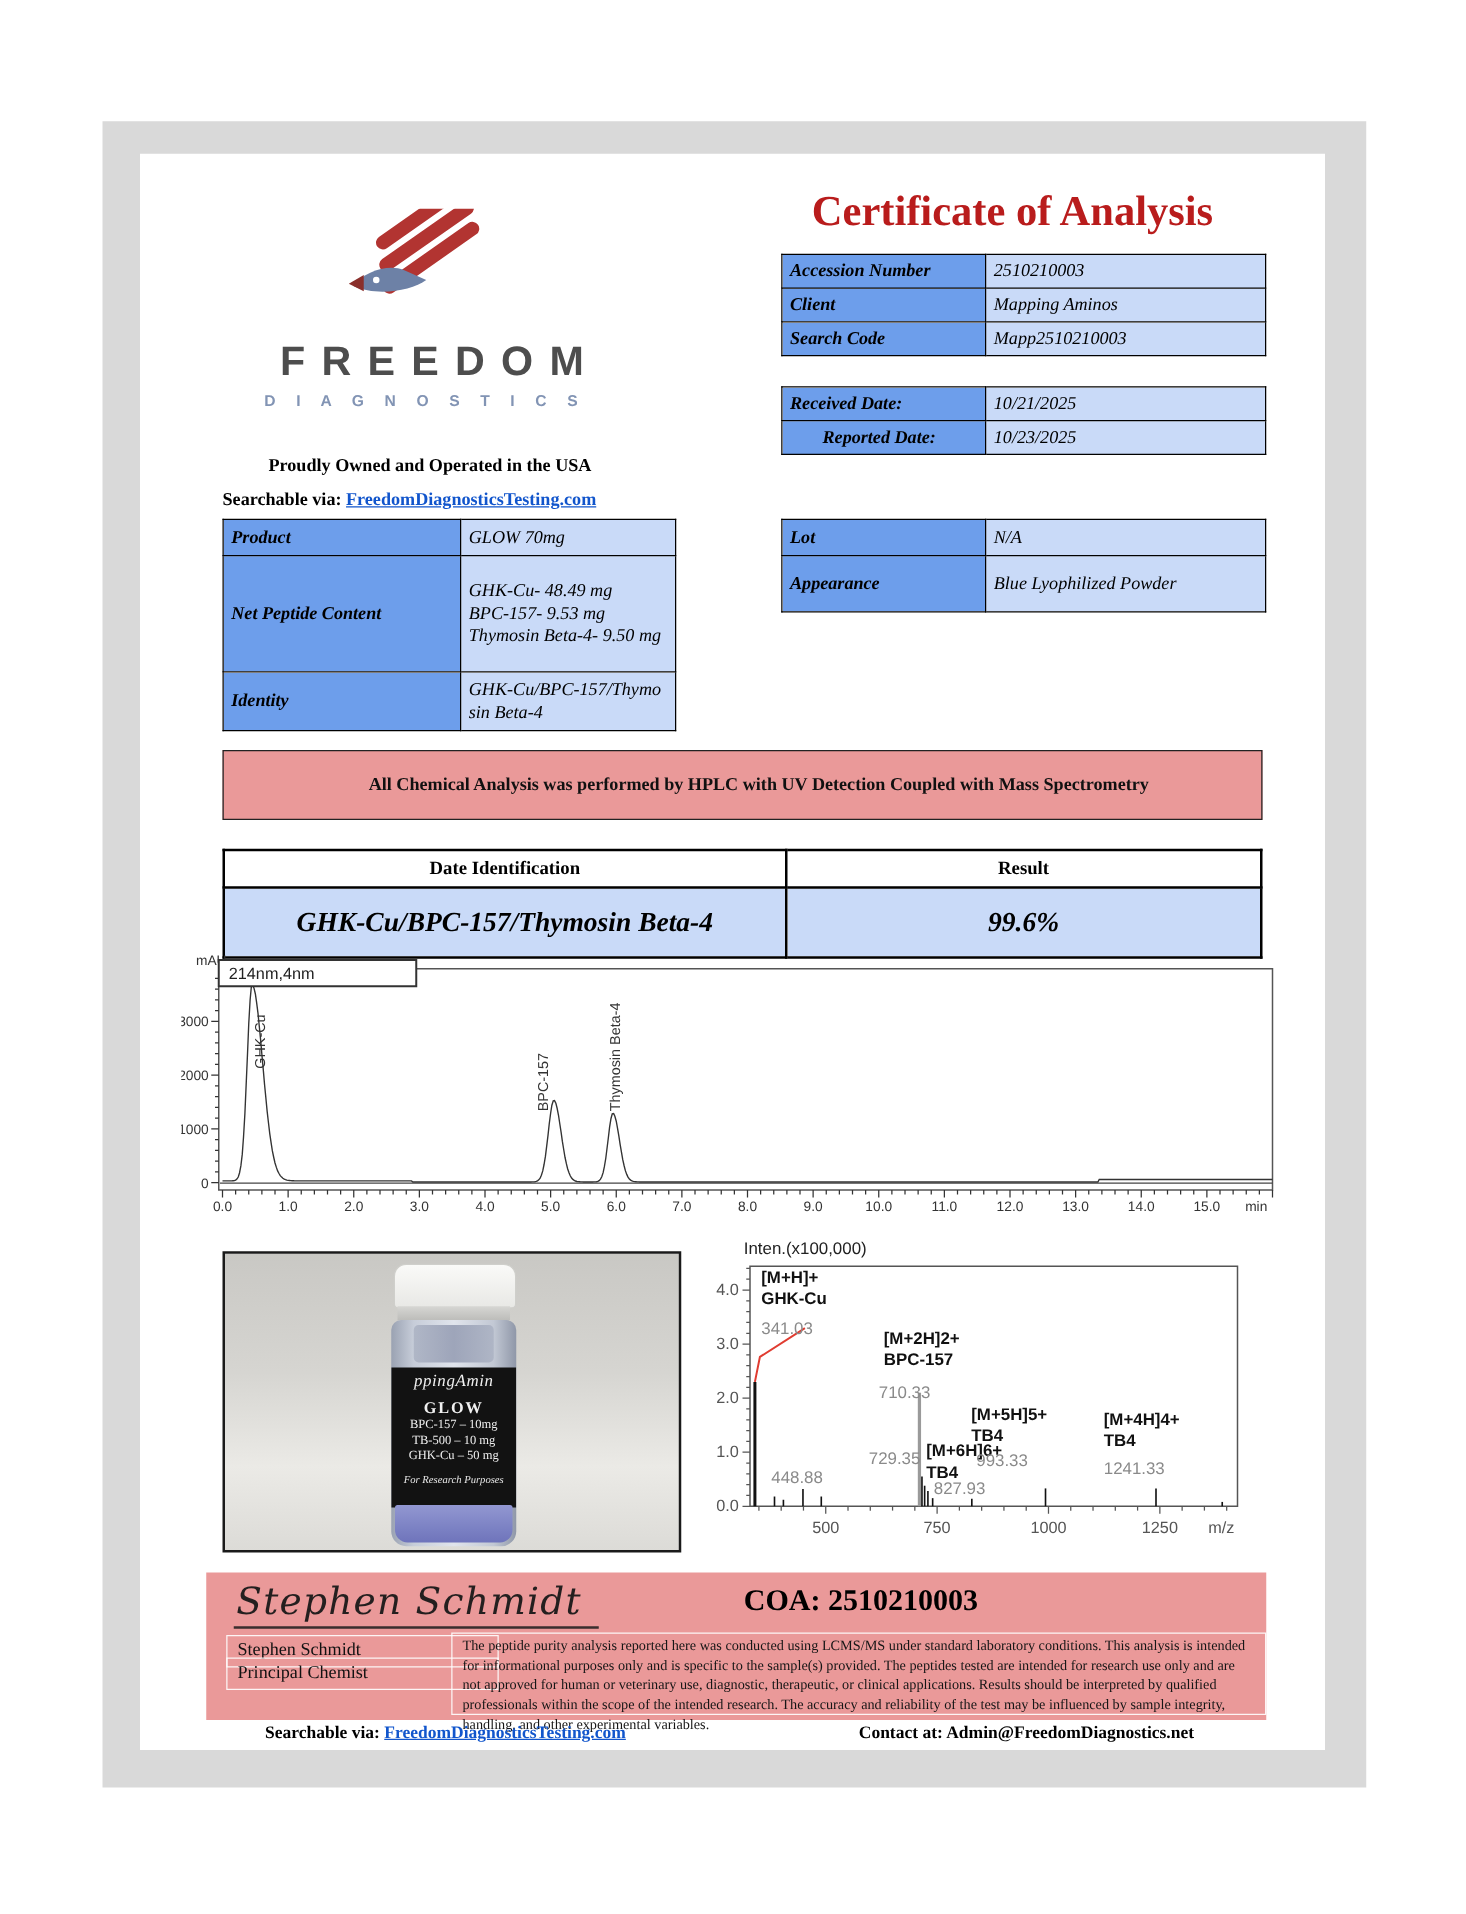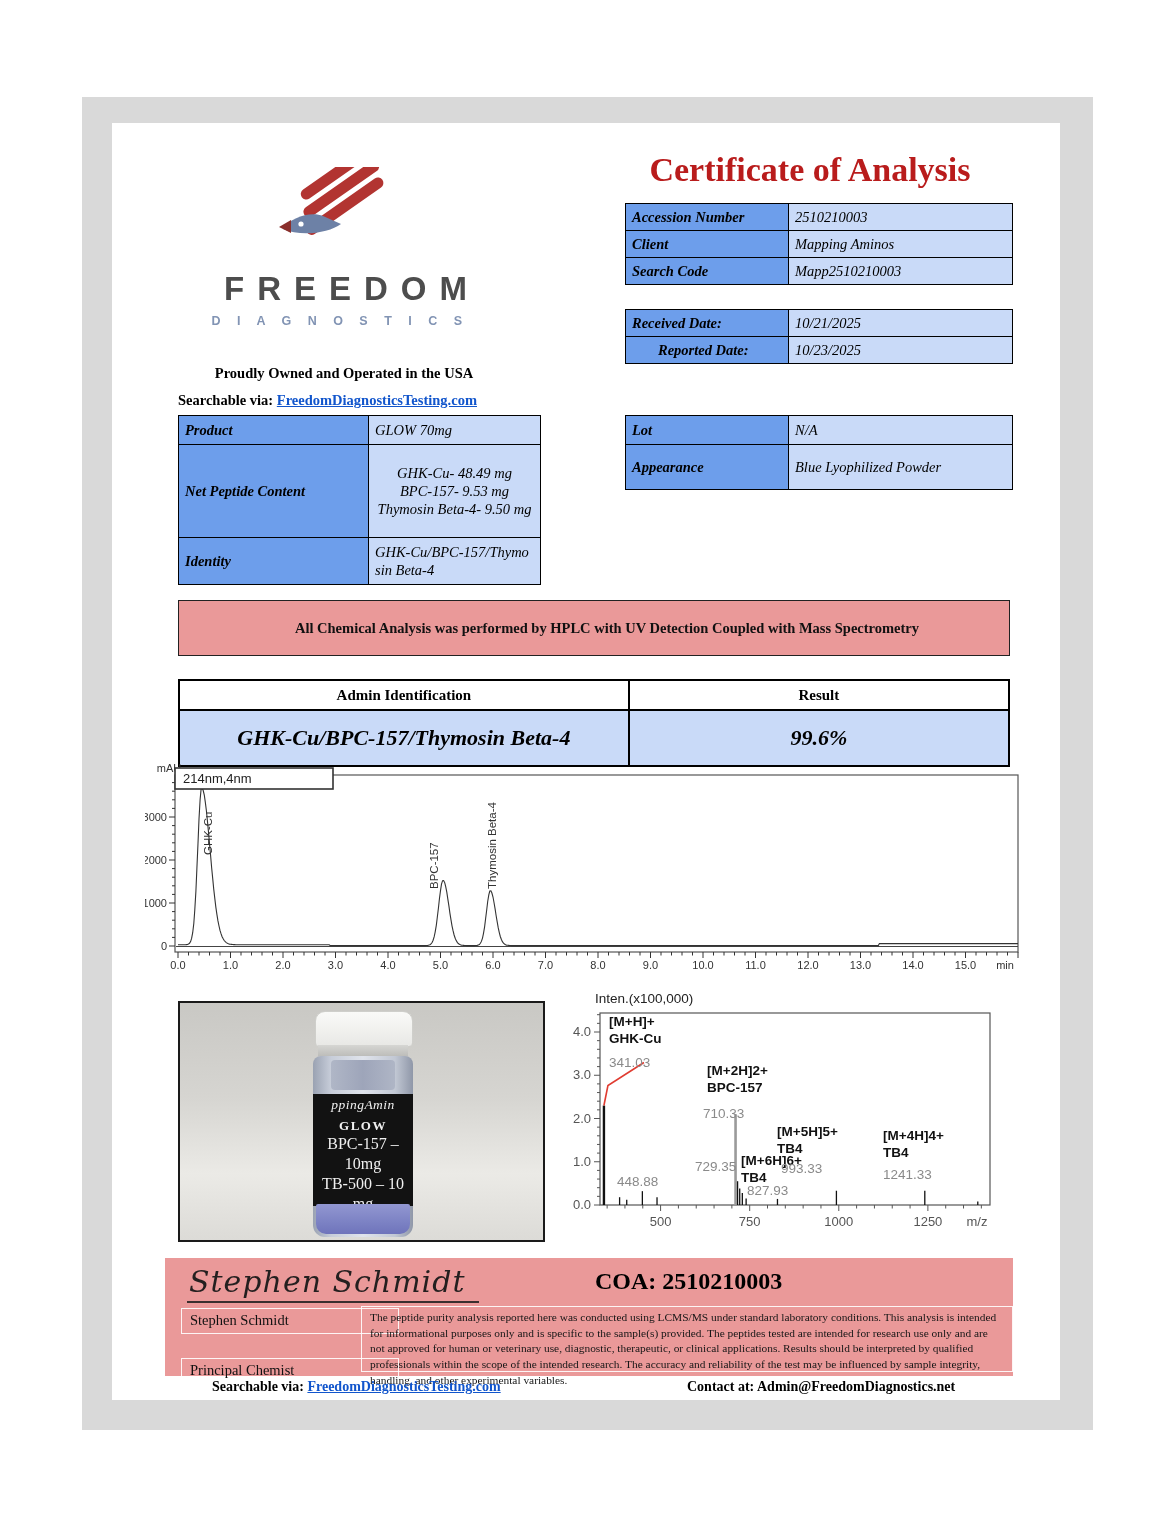--- a/index.html
+++ b/index.html
@@ -15,21 +15,21 @@
   .tagline{left:48px;top:242px;width:368px;text-align:center;font-weight:700;font-size:14.5px;color:#000;}
   .search-line{left:66px;top:269px;font-weight:700;font-size:14.5px;color:#000;}
   a.doclink{color:#1155cc;text-decoration:underline;font-weight:700;}
   
   .doc-title{left:488px;top:28px;width:420px;text-align:center;font-weight:700;font-size:34px;color:#b91c1c;}
   
   table.kv{position:absolute;border-collapse:collapse;table-layout:fixed;}
   table.kv td{border:1.6px solid #000;font-size:14.5px;padding:2px 6px;vertical-align:middle;overflow:hidden;font-style:italic;}
   table.kv td.k{background:#6d9eeb;font-weight:700;}
   table.kv td.v{background:#c9daf8;}
-  td.preline{white-space:pre-line;line-height:1.25;text-align:center;}
+  td.preline{white-space:pre-line;line-height:1.25;}
   td.brkall{word-break:break-all;line-height:1.25;}
   
   .method-banner{left:66px;top:477px;width:832px;height:56px;background:#ea9999;border:1.6px solid #222;
       display:flex;align-items:center;justify-content:center;font-weight:700;font-size:14.5px;color:#111;box-sizing:border-box;padding-left:26px;}
   
   table.mass{left:66px;top:556px;width:832px;}
   table.mass td,table.mass th{border:2px solid #000;text-align:center;}
   table.mass th{background:#fff;font-size:15px;font-weight:700;height:26px;}
   table.mass td{background:#c9daf8;font-size:22px;font-weight:700;height:50px;}
   
@@ -47,21 +47,21 @@
   .vial{position:absolute;left:127px;top:6px;width:112px;height:228px;}
   .cap{position:absolute;left:8px;top:2px;width:96px;height:34px;background:linear-gradient(180deg,#fafaf8,#e8e8e5);
       border:1px solid #cfcfcb;border-radius:10px 10px 4px 4px;}
   .ring{position:absolute;left:11px;top:36px;width:90px;height:11px;background:linear-gradient(180deg,#d6d6d3,#bdbdba);}
   .glass{position:absolute;left:6px;top:47px;width:100px;height:181px;border-radius:8px 8px 12px 12px;
       background:linear-gradient(90deg,#9aa2b2 0%,#c7cdd9 18%,#e0e4ec 50%,#c2c8d4 82%,#8f97a8 100%);overflow:hidden;}
   .stopper{position:absolute;left:18px;top:4px;width:64px;height:30px;background:linear-gradient(90deg,#aab1c2,#8d95ad 50%,#aab1c2);border-radius:4px;opacity:.8;}
   .vlabel{position:absolute;left:0;top:38px;width:100px;height:112px;background:#121212;color:#f0f0f0;text-align:center;}
   .vbrand{font-style:italic;font-size:13.5px;padding-top:3px;letter-spacing:.5px;}
   .vglow{font-weight:700;font-size:13px;letter-spacing:1.5px;margin-top:5px;}
-  .vline{font-size:16px;line-height:1.25;}
+  .vline{font-size:10px;line-height:1.25;}
   .vfoot{font-style:italic;font-size:8.5px;margin-top:6px;color:#e6e6e6;}
   .powder{position:absolute;left:3px;bottom:3px;width:94px;height:30px;border-radius:2px 2px 10px 10px;
       background:linear-gradient(180deg,#9297d1,#7c82c4 60%,#6f74bb);}
   
   .sig-banner{left:53px;top:1135px;width:848px;height:118px;background:#ea9999;}
   .sig-script{position:absolute;left:22px;top:6px;font-family:"DejaVu Serif","Liberation Serif",serif;font-style:italic;
       font-size:30px;color:#241f1f;border-bottom:2px solid #3a2e2e;padding:0 14px 2px 2px;letter-spacing:1px;}
   .coa-num{position:absolute;left:430px;top:10px;font-weight:700;font-size:24px;color:#000;}
   .sig-name-box{position:absolute;left:16px;width:218px;height:26px;border:1.4px solid rgba(255,255,255,.9);
       font-size:14.5px;color:#111;padding:3px 0 0 8px;box-sizing:border-box;}
@@ -157,21 +157,21 @@
         <td class="v">Blue Lyophilized Powder</td>
         </tr>
   </tbody>
     </table>
 
   <div class="abs method-banner">All Chemical Analysis was performed by HPLC with UV Detection Coupled with Mass Spectrometry</div>
 
   <table class="kv mass">
     <tbody>
         <tr>
-          <th style="width:53.7%;">Admin Identification</th>
+          <th style="width:53.7%;">Date Identification</th>
         <th>Result</th>
         </tr>
     <tr>
           <td>GHK-Cu/BPC-157/Thymosin Beta-4</td>
         <td>99.6%</td>
         </tr>
   </tbody>
     </table>
 
   <svg class="abs" style="left:33px;top:640px;" width="890" height="224">
@@ -416,21 +416,21 @@
       <text x="326" y="157" class="sp-ann" text-anchor="start">[M+4H]4+</text>
       <text x="326" y="174" class="sp-ann" text-anchor="start">TB4</text>
       <text x="326" y="196" class="sp-val" text-anchor="start">1241.33</text>
       <line x1="420.784" y1="222" x2="420.784" y2="218.54" stroke="#111" stroke-width="1.3"></line>
     </svg>
 
   <div class="abs sig-banner">
     <div class="sig-script">Stephen Schmidt</div>
     <div class="coa-num">COA: 2510210003</div>
     <div class="sig-name-box" style="top:50px;">Stephen Schmidt</div>
-    <div class="sig-name-box" style="top:100px;">Principal Chemist</div>
+    <div class="sig-name-box" style="top:68px;">Principal Chemist</div>
     <div class="disclaimer">The peptide purity analysis reported here was conducted using LCMS/MS under standard laboratory conditions. This analysis is intended for informational purposes only and is specific to the sample(s) provided. The peptides tested are intended for research use only and are not approved for human or veterinary use, diagnostic, therapeutic, or clinical applications. Results should be interpreted by qualified professionals within the scope of the intended research. The accuracy and reliability of the test may be influenced by sample integrity, handling, and other experimental variables.</div>
   </div>
 
   <div class="abs footer-left">
     <span>Searchable via:</span>
     <a class="doclink" href="#">FreedomDiagnosticsTesting.com</a>
   </div>
   <div class="abs footer-right">Contact at: Admin@FreedomDiagnostics.net</div>
 </div>
 

